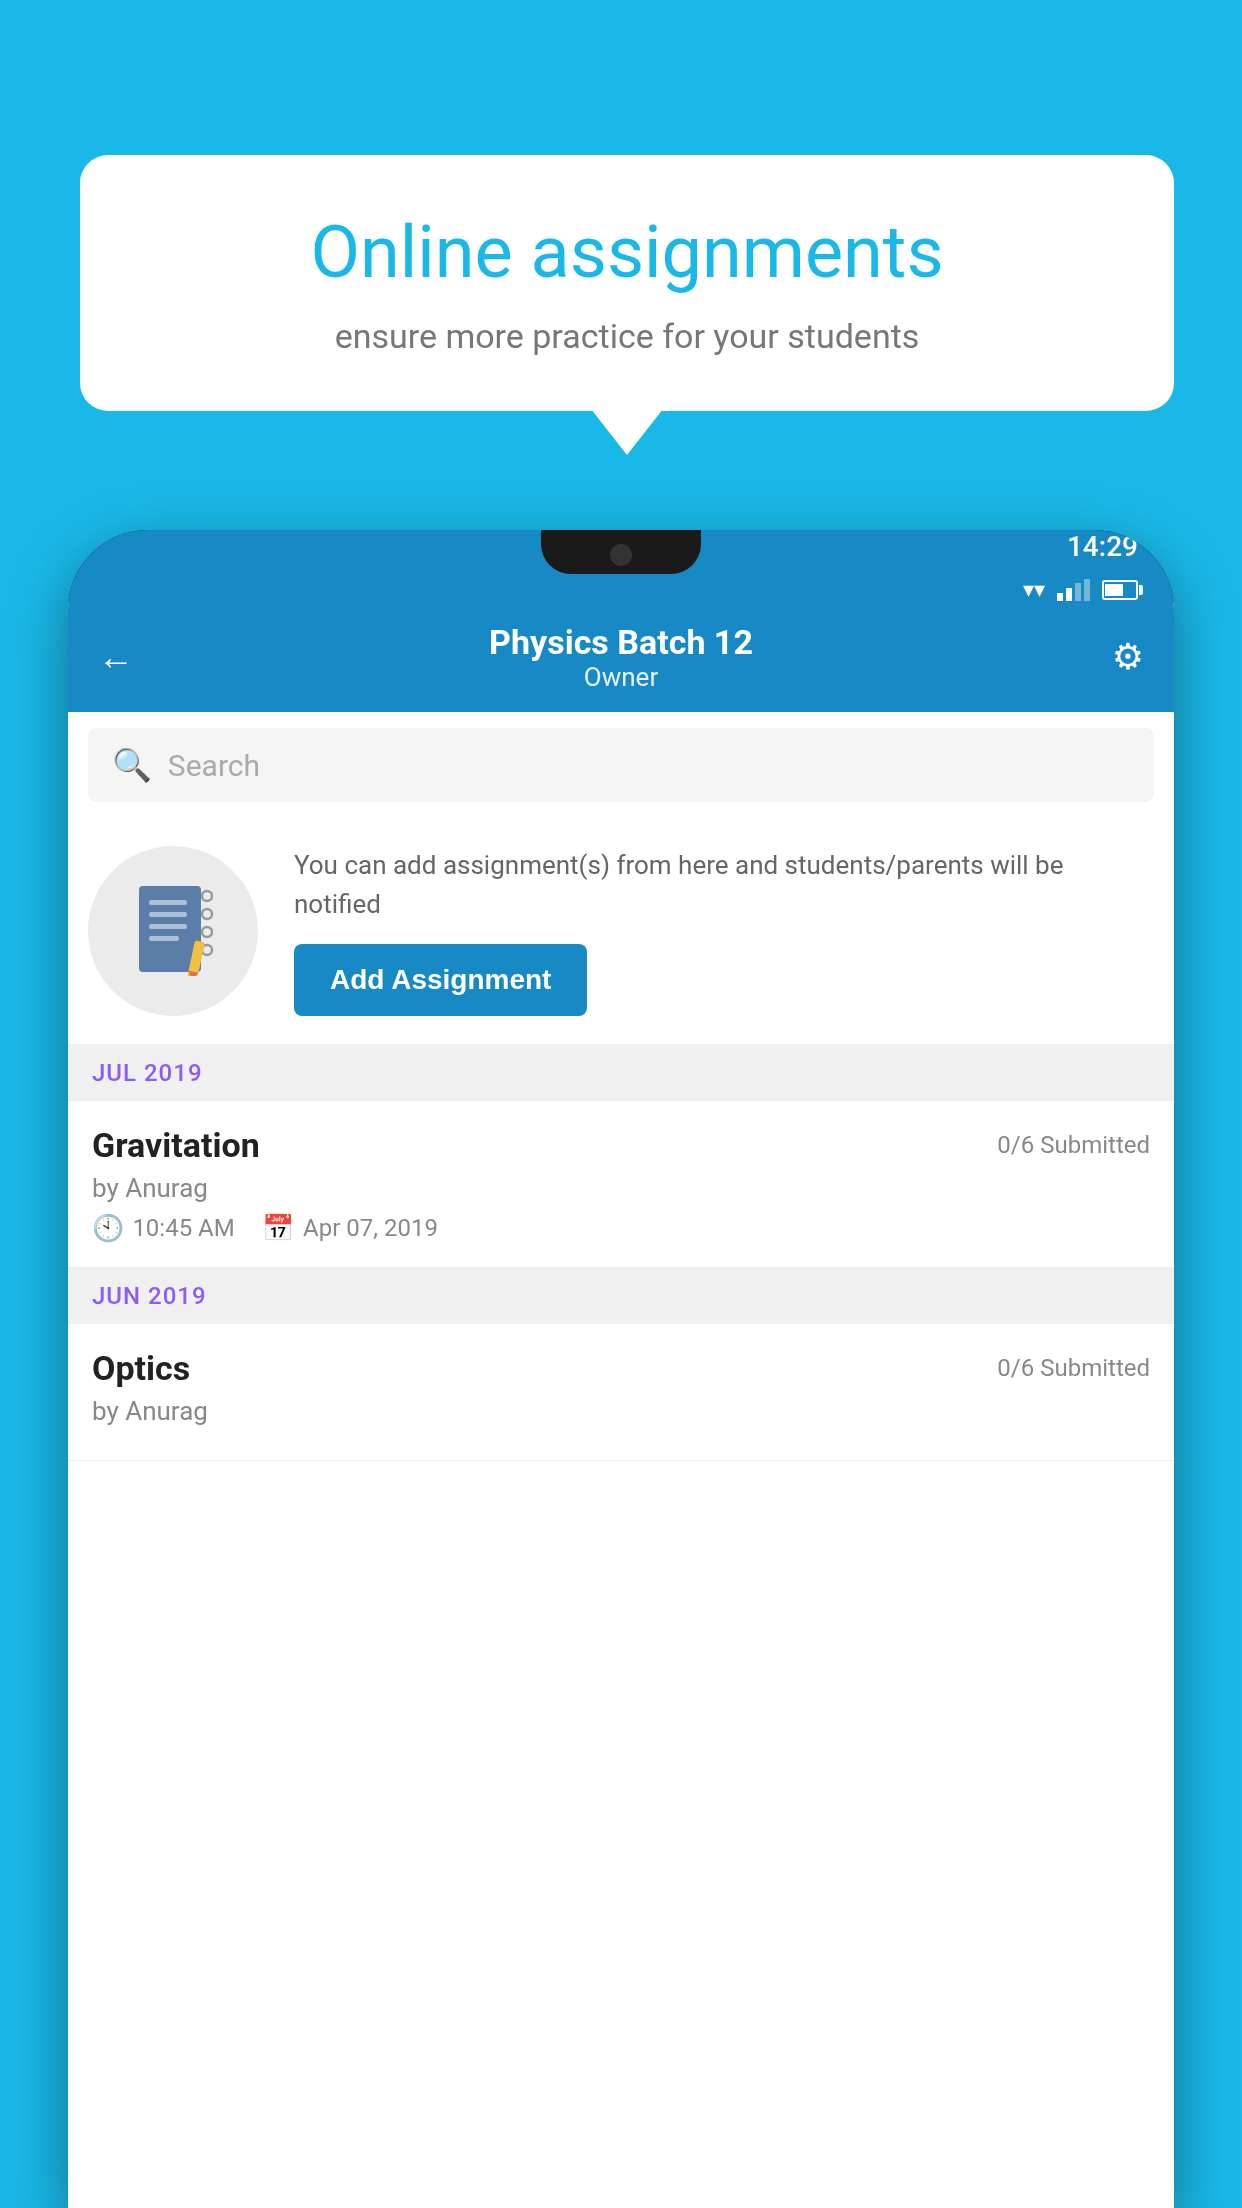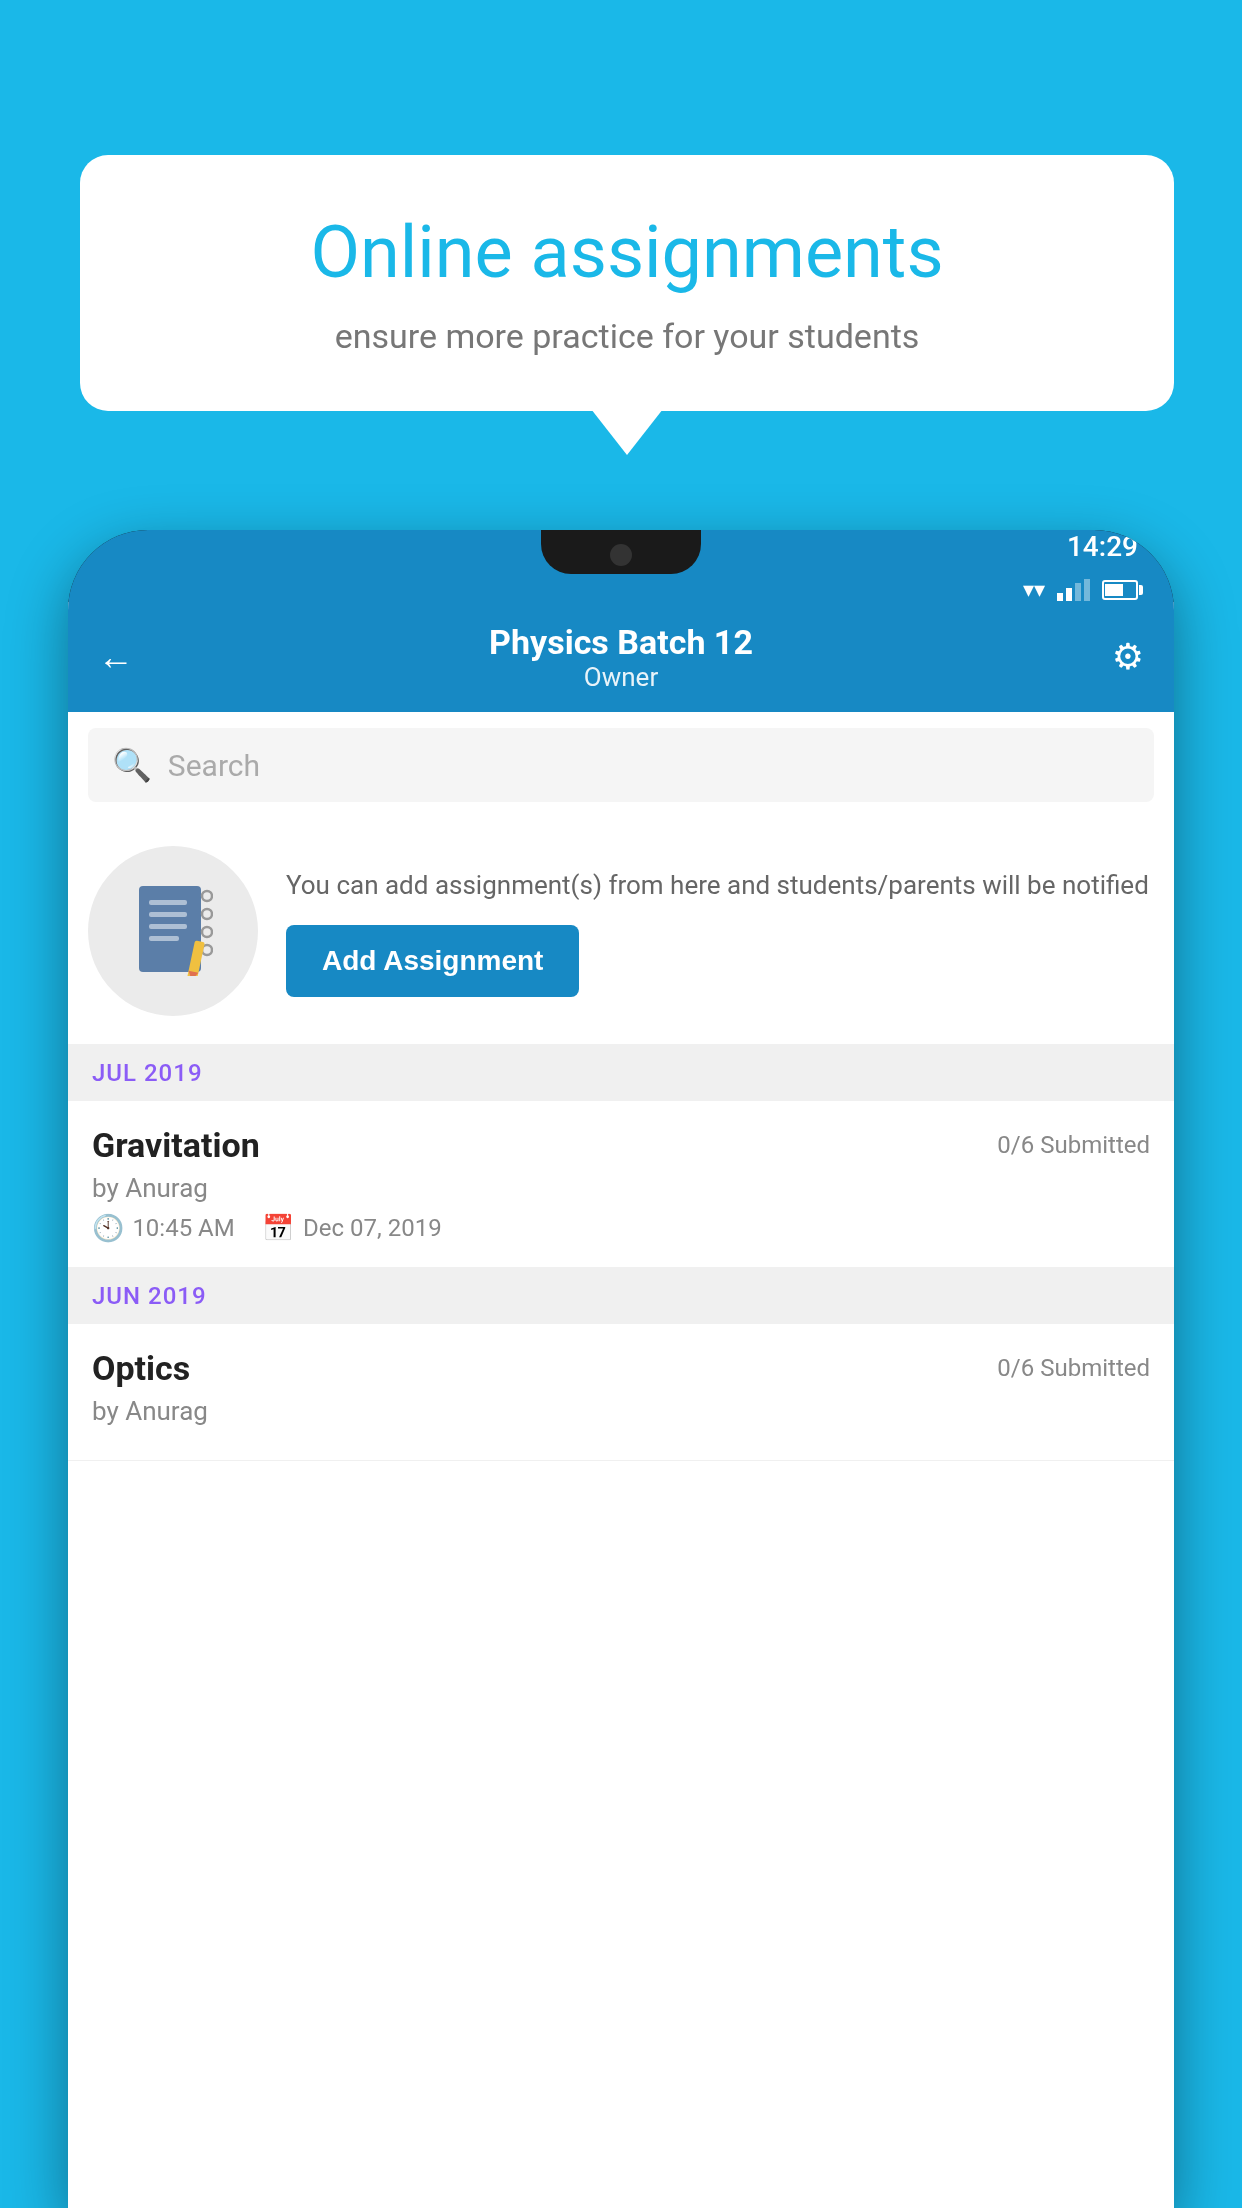--- a/index.html
+++ b/index.html
@@ -273,21 +273,21 @@
     .search-placeholder {
       color: #aaa;
       font-size: 30px;
     }
 
     
     .add-assignment-section {
       padding: 28px 20px;
       display: flex;
       align-items: center;
-      gap: 28px;
+      gap: 36px;
       border-bottom: 1px solid #f0f0f0;
     }
 
     .assignment-icon-circle {
       width: 170px;
       height: 170px;
       min-width: 170px;
       background: #ebebeb;
       border-radius: 50%;
       display: flex;
@@ -467,21 +467,21 @@
         <span class="assignment-submitted">0/6 Submitted</span>
       </div>
       <div class="assignment-row2">by Anurag</div>
       <div class="assignment-row3">
         <div class="assignment-meta">
           <span class="clock-icon">🕙</span>
           <span>10:45 AM</span>
         </div>
         <div class="assignment-meta">
           <span class="calendar-icon">📅</span>
-          <span>Dec 07, 2019</span>
+          <span>Apr 07, 2019</span>
         </div>
       </div>
     </div>
 
     <div class="month-separator">JUN 2019</div>
 
     <div class="assignment-item">
       <div class="assignment-row1">
         <span class="assignment-name">Optics</span>
         <span class="assignment-submitted">0/6 Submitted</span>

